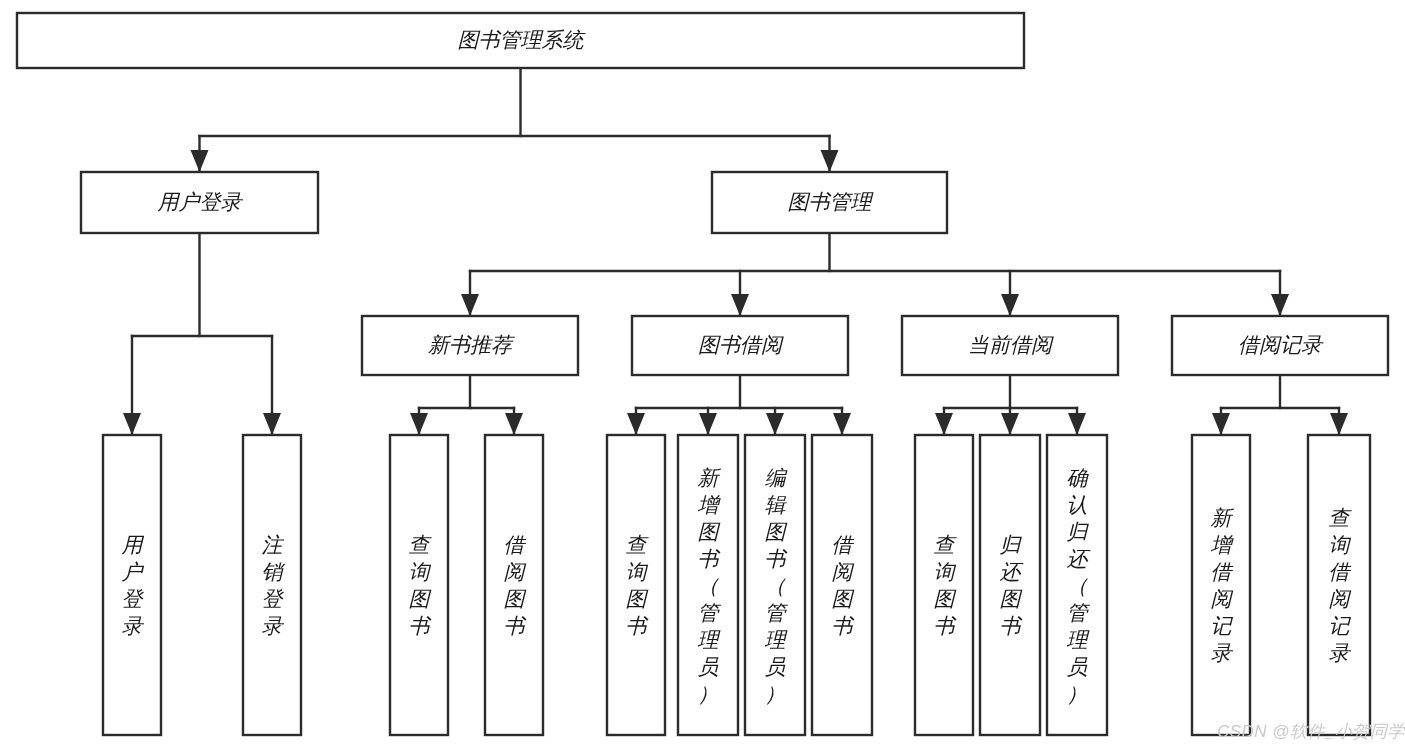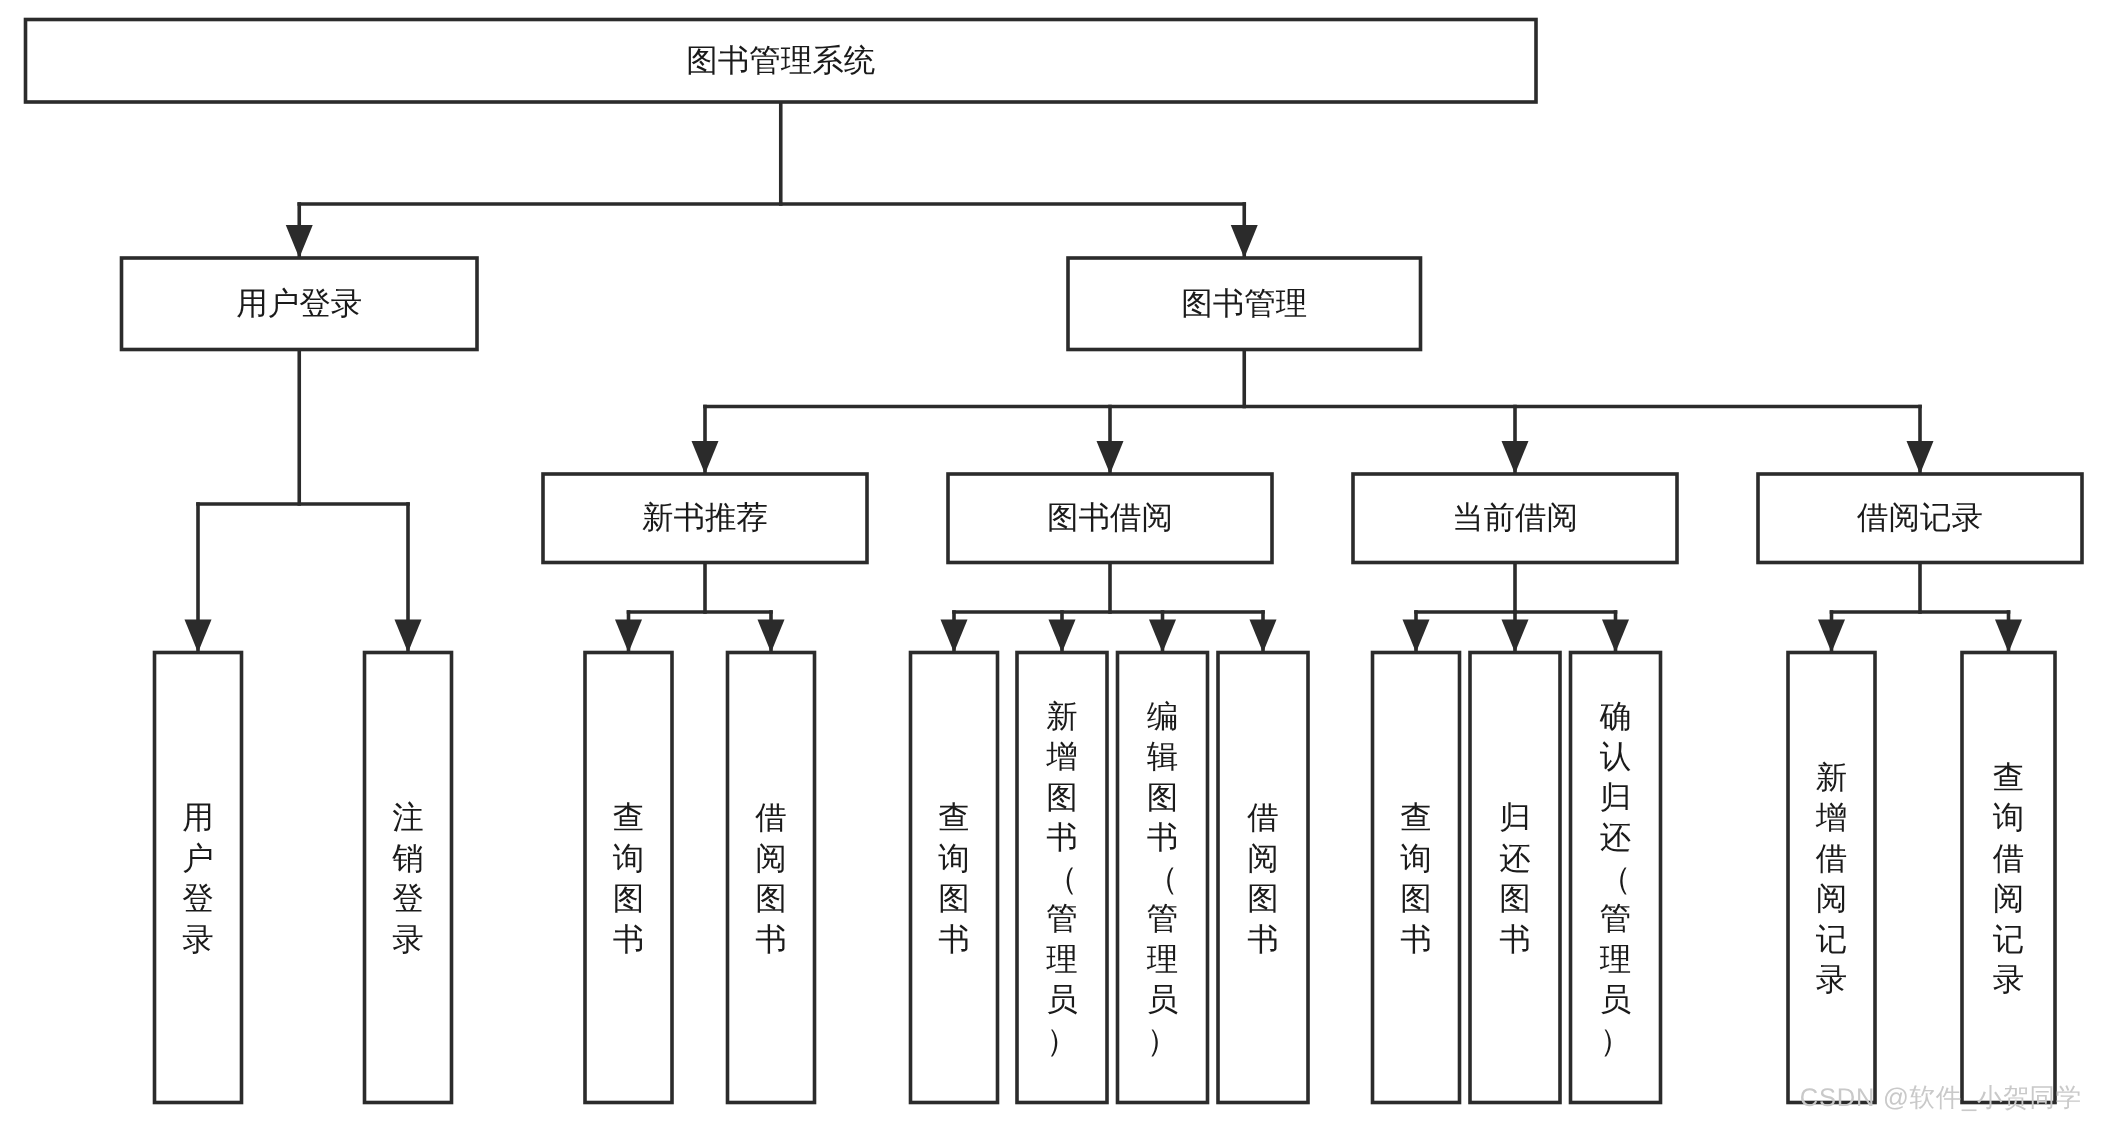--- a/index.html
+++ b/index.html
@@ -13,20 +13,21 @@
     font-family: "Liberation Sans", "DejaVu Sans", sans-serif;
     overflow: hidden;
     position: relative;
   }
   #diagram-root {
     position: absolute;
     left: 0;
     top: 0;
     width: 1405px;
     height: 747px;
+    font-style: italic;
   }
   svg.diagram-canvas {
     display: block;
     width: 1405px;
     height: 747px;
   }
   .node-box {
     fill: #ffffff;
     stroke: #2b2b2b;
     stroke-width: 2.4;
@@ -49,21 +50,21 @@
     stroke-width: 2.4;
     fill: none;
     stroke-linecap: square;
   }
   .arrow-head {
     fill: #2b2b2b;
     stroke: none;
   }
   .watermark {
     position: absolute;
-    right: 17px;
+    right: 0;
     bottom: 4px;
     font-family: "Liberation Sans", "DejaVu Sans", sans-serif;
     font-size: 17px;
     color: #c9c9c9;
     letter-spacing: 0.5px;
     white-space: nowrap;
     user-select: none;
   }
 </style>
 </head>

